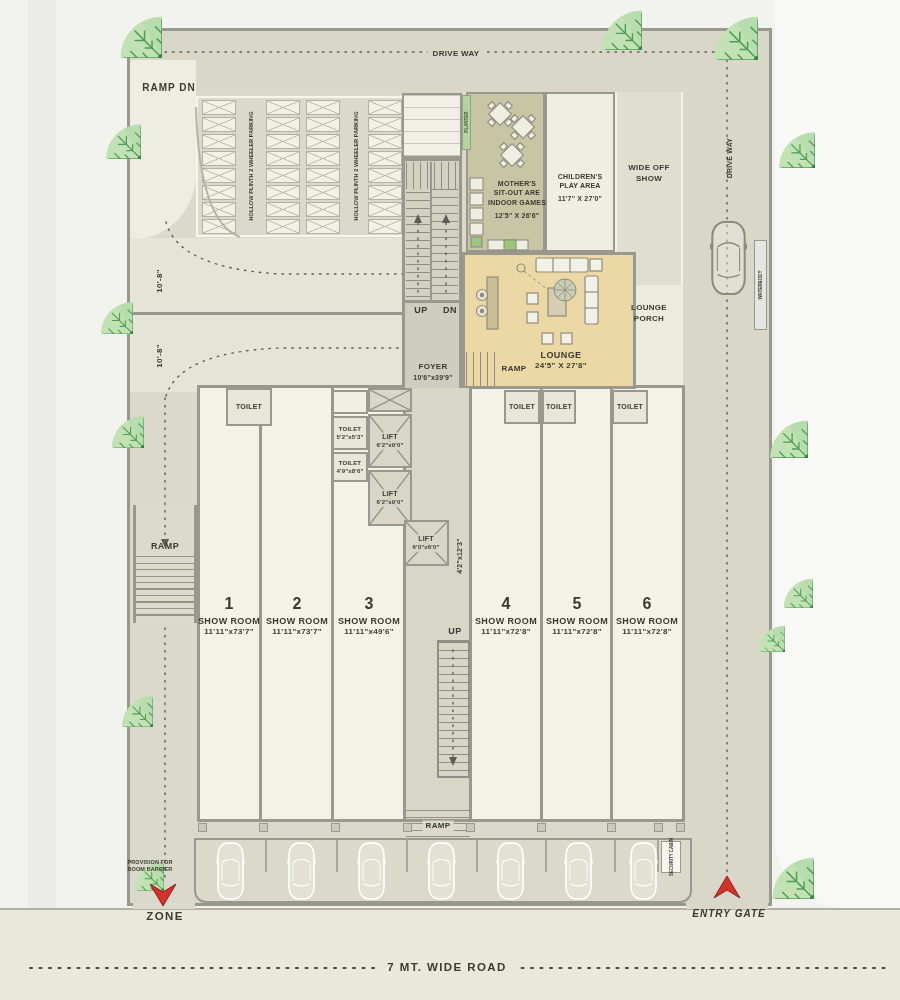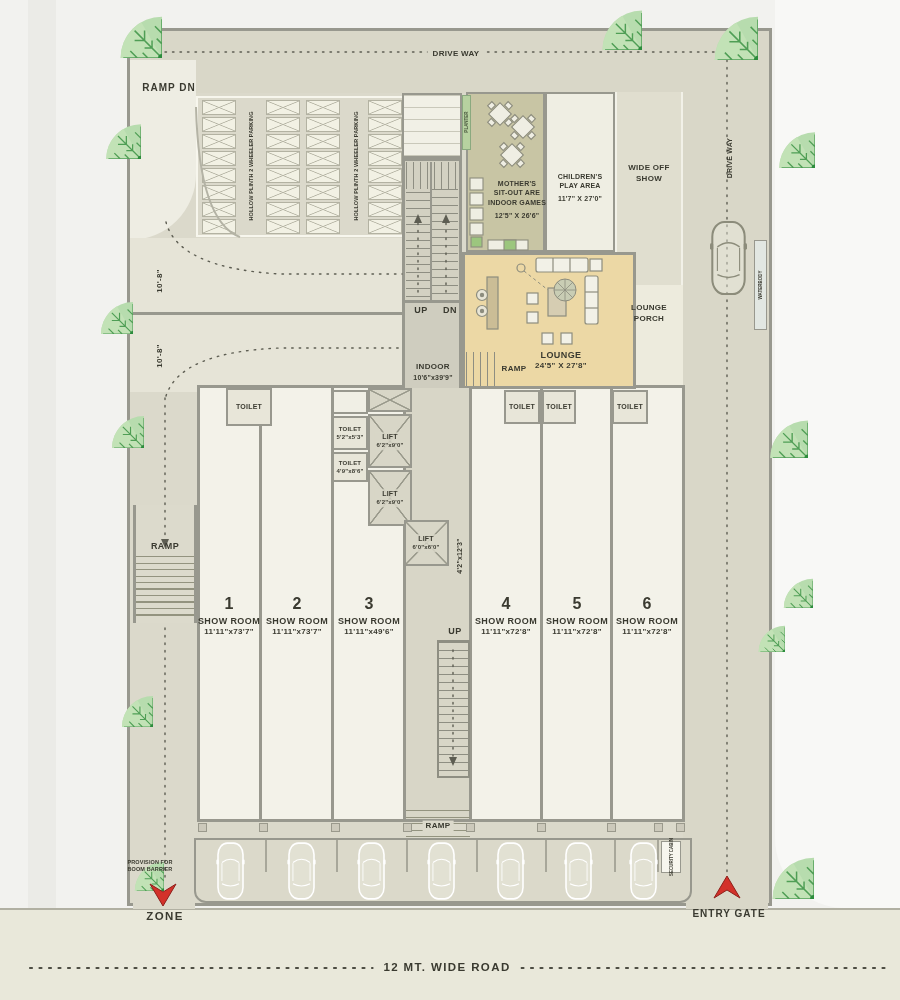--- a/index.html
+++ b/index.html
@@ -96,21 +96,21 @@
   <div class="abs room" style="left:402px;top:93px;width:60px;height:65px;background:#f1f0e6;z-index:12;background-image:repeating-linear-gradient(to bottom,#c9c8ba 0 1px,transparent 1px 12px);"></div>
   <div class="abs" style="left:402px;top:158px;width:60px;height:145px;background:#d3d1c2;border:3px solid #98988e;z-index:12;"></div>
   <div class="abs treads-v" style="left:406px;top:162px;width:52px;height:27px;z-index:13;"></div>
   <div class="abs treads-h" style="left:406px;top:192px;width:24px;height:108px;z-index:13;"></div>
   <div class="abs treads-h" style="left:432px;top:189px;width:26px;height:111px;z-index:13;"></div>
   <div class="abs wall" style="left:430px;top:162px;width:2px;height:140px;z-index:14;"></div>
   <span class="cl f9" style="left:421px;top:310px;">UP</span>
   <span class="cl f9" style="left:450px;top:310px;">DN</span>
   <div class="abs" style="left:402px;top:303px;width:60px;height:86px;background:#cfcdbf;border-left:3px solid #98988e;border-right:3px solid #98988e;z-index:11;"></div>
   <div class="cl" style="left:433px;top:372px;">
-    <div class="f8">INDOOR</div>
+    <div class="f8">FOYER</div>
     <div class="f7">10'6"x39'9"</div>
   </div>
 
   <div class="abs" style="left:462px;top:95px;width:9px;height:55px;background:#b7d2a0;border:1px solid #8aa97f;z-index:13;"></div>
   <span class="vl f4" style="left:466px;top:122px;color:#4c5c40;">PLANTER</span>
 
   <div class="abs room" style="left:466px;top:92px;width:79px;height:160px;background:#c8c5a4;z-index:12;"></div>
   <svg class="abs" style="left:466px;top:92px;z-index:13;" width="79" height="160" viewBox="0 0 79 160">
     <g stroke="#8d8d7e" fill="#efeee3" stroke-width="1.1">
       <g transform="translate(34,22) rotate(45)">
@@ -337,26 +337,26 @@
     <path d="M17,26 L4,4 L17,12 L30,4 Z" fill="#d3312a" stroke="#8e1f1a" stroke-width="1"></path>
   </svg>
   <svg class="abs" style="left:710px;top:874px;z-index:60;" width="36" height="28" viewBox="0 0 36 28">
     <path d="M17,2 L4,24 L17,16 L30,24 Z" fill="#d3312a" stroke="#8e1f1a" stroke-width="1"></path>
   </svg>
 
   <span class="cl f10" style="left:157px;top:88px;margin-left:12px;">RAMP DN</span>
   <span class="cl f8" style="left:456px;top:54px;background:#d9d7c8;padding:0 5px;">DRIVE WAY</span>
   <span class="vl f7" style="left:729px;top:158px;z-index:31;">DRIVE WAY</span>
   <span class="cl f12" style="left:165px;top:917px;z-index:61;">ZONE</span>
-  <span class="cl f10" style="left:729px;top:914px;z-index:61;">ENTRY GATE</span>
+  <span class="cl f10" style="left:729px;top:914px;z-index:61;font-style:italic;">ENTRY GATE</span>
   <div class="cl" style="left:150px;top:866px;z-index:61;">
     <div class="f5">PROVISION FOR</div>
     <div class="f5">BOOM BARRIER</div>
   </div>
-  <span class="cl f12" style="left:447px;top:968px;background:#e9e8da;padding:0 10px;z-index:61;">12 MT. WIDE ROAD</span>
+  <span class="cl f12" style="left:447px;top:968px;background:#e9e8da;padding:0 10px;z-index:61;">7 MT. WIDE ROAD</span>
 
 <div class="stall" style="left: 202px; top: 100px; width: 34px; height: 15px;"></div>
     <div class="stall" style="left: 202px; top: 117px; width: 34px; height: 15px;"></div>
     <div class="stall" style="left: 202px; top: 134px; width: 34px; height: 15px;"></div>
     <div class="stall" style="left: 202px; top: 151px; width: 34px; height: 15px;"></div>
     <div class="stall" style="left: 202px; top: 168px; width: 34px; height: 15px;"></div>
     <div class="stall" style="left: 202px; top: 185px; width: 34px; height: 15px;"></div>
     <div class="stall" style="left: 202px; top: 202px; width: 34px; height: 15px;"></div>
     <div class="stall" style="left: 202px; top: 219px; width: 34px; height: 15px;"></div>
     <div class="stall" style="left: 266px; top: 100px; width: 34px; height: 15px;"></div>

